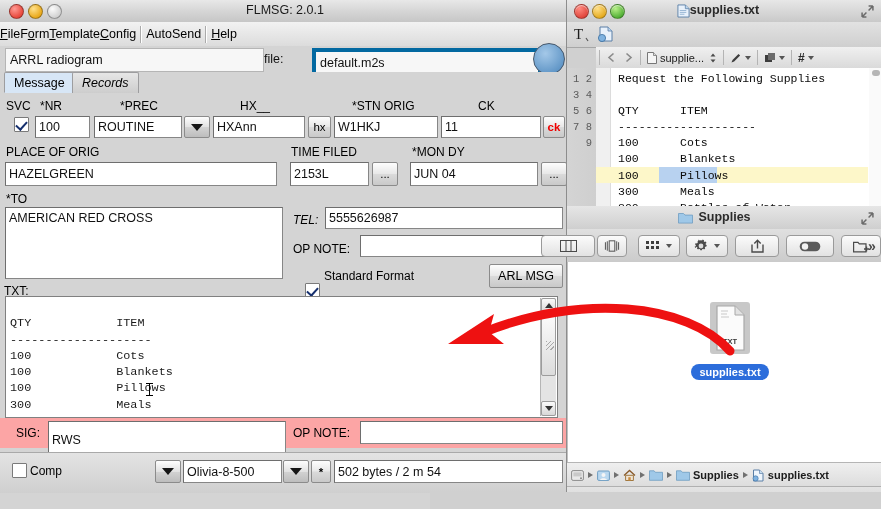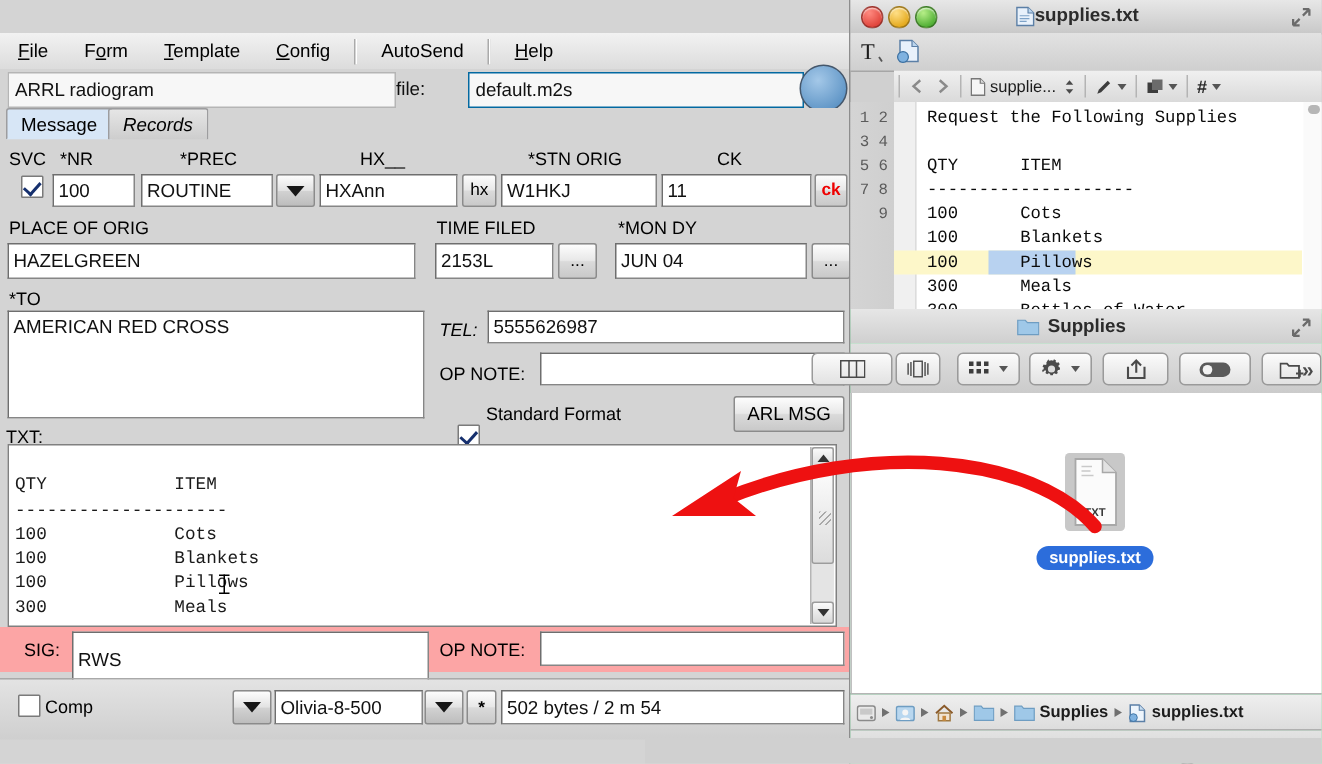--- a/index.html
+++ b/index.html
@@ -43,35 +43,35 @@
   .tl-red{left:9px;background:radial-gradient(circle at 35% 30%,#ff9a93,#e8483c 70%);}
   .tl-yel{left:28px;background:radial-gradient(circle at 35% 30%,#ffe08a,#e9a91b 70%);}
   .tl-gry{left:47px;background:radial-gradient(circle at 35% 30%,#fbfbfb,#d2d2d2 70%);}
 
   #menubar{
     left:0;top:22px;width:570px;height:24px;
     background:linear-gradient(180deg,#f2f2f2,#dcdcdc);
     border-bottom:1px solid #a5a5a5;
     display:flex;align-items:center;
   }
-  .menuitem{font-size:12.5px;color:#000;padding:2px 12px;cursor:default;}
+  .menuitem{font-size:12.5px;color:#000;padding:2px 0;cursor:default;}
   .mn{text-decoration:underline;}
   .menusep{width:1px;height:17px;background:#aaa;margin:0 4px;
            border-right:1px solid #fff;}
 
   #hdrrow{left:0;top:46px;width:570px;height:28px;background:#d4d4d4;}
   #formname{
     left:5px;top:48px;width:253px;height:22px;
     background:#f7f7f7;border:1px solid #b5b5b5;
     font-size:12.5px;color:#111;display:flex;align-items:center;padding-left:4px;
   }
   #fileinfo-lbl{left:264px;top:52px;font-size:12.5px;color:#111;}
   #filename{
     left:312px;top:48px;width:218px;height:22px;
-    background:#f7f7f7;border:1px solid #0369a1;
+    background:#f7f7f7;border:4px solid #0369a1;
     font-size:12.5px;color:#111;display:flex;align-items:center;padding-left:4px;
   }
   #statdot{
     left:533px;top:43px;width:30px;height:30px;border-radius:50%;
     background:radial-gradient(circle at 38% 32%,#a4c8e8,#5b92c4 80%);
     border:1px solid #45576b;
   }
 
   #tabstrip{left:0;top:72px;width:570px;height:22px;background:#d4d4d4;
             border-bottom:1px solid #9d9d9f;}
@@ -249,20 +249,26 @@
     border:1px solid #8e8e8e;}
   #desktopstrip{left:430px;top:492px;width:451px;height:17px;background:#d0d0d0;}
 </style>
 </head>
 <body>
 
 <div id="root">
 
   <div id="flmsg" class="abs">
 
+    <div id="flmsg-titlebar" class="abs">
+      <div class="abs tl tl-red"></div>
+      <div class="abs tl tl-yel"></div>
+      <div class="abs tl tl-gry"></div>
+      <div id="flmsg-title" class="abs">FLMSG: 2.0.1</div>
+    </div>
 
     <div id="menubar" class="abs">
       <div class="menuitem"><span class="mn">F</span>ile</div>
       <div class="menuitem">F<span class="mn">o</span>rm</div>
       <div class="menuitem"><span class="mn">T</span>emplate</div>
       <div class="menuitem"><span class="mn">C</span>onfig</div>
       <div class="menusep"></div>
       <div class="menuitem">AutoSend</div>
       <div class="menusep"></div>
       <div class="menuitem"><span class="mn">H</span>elp</div>

